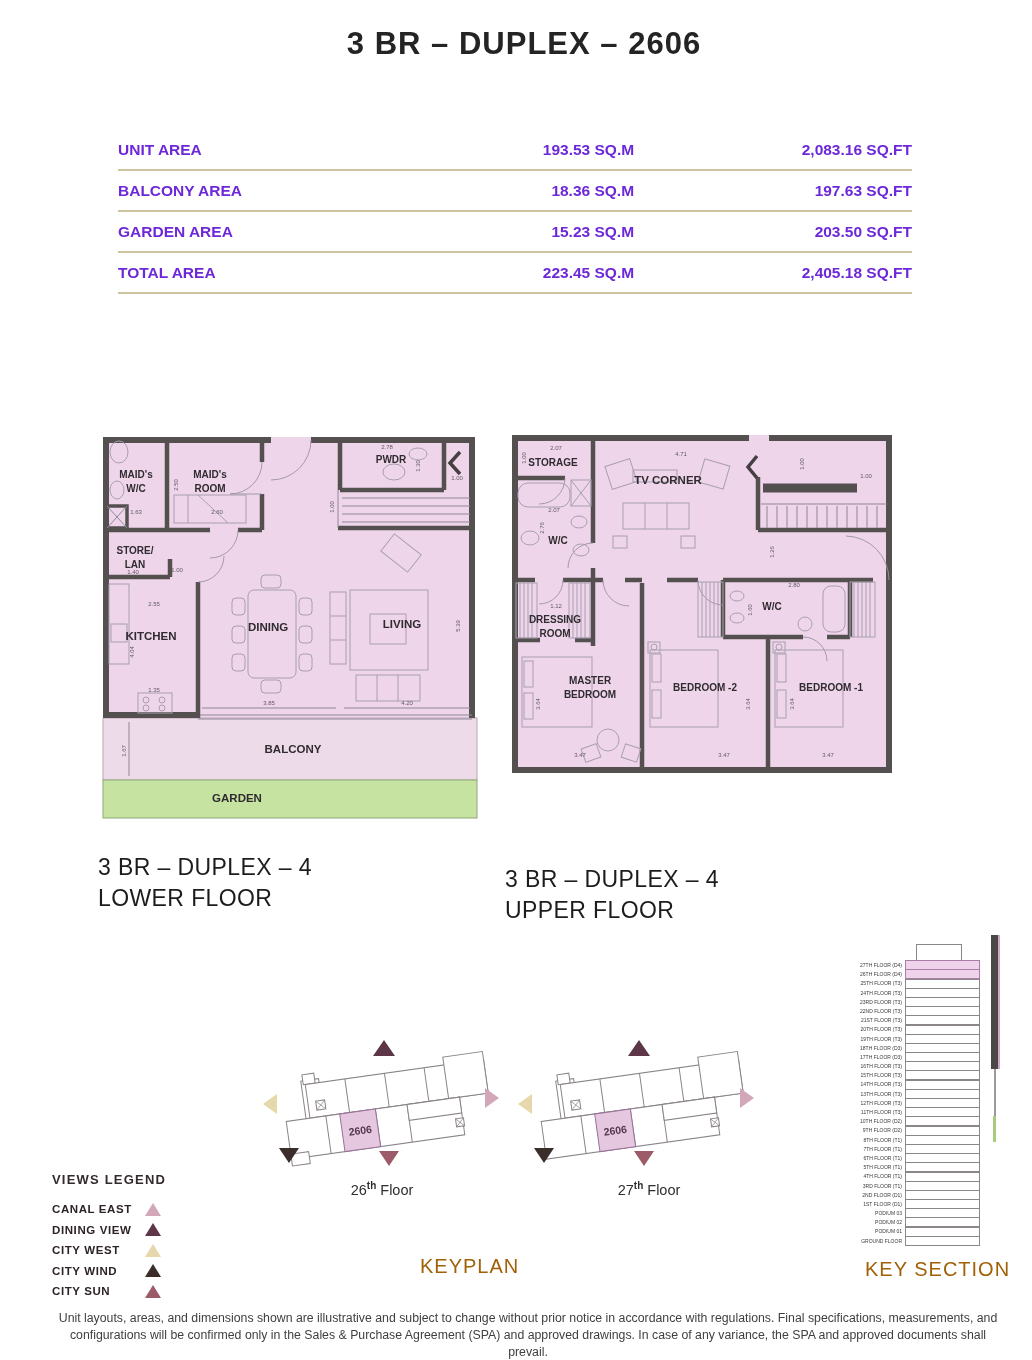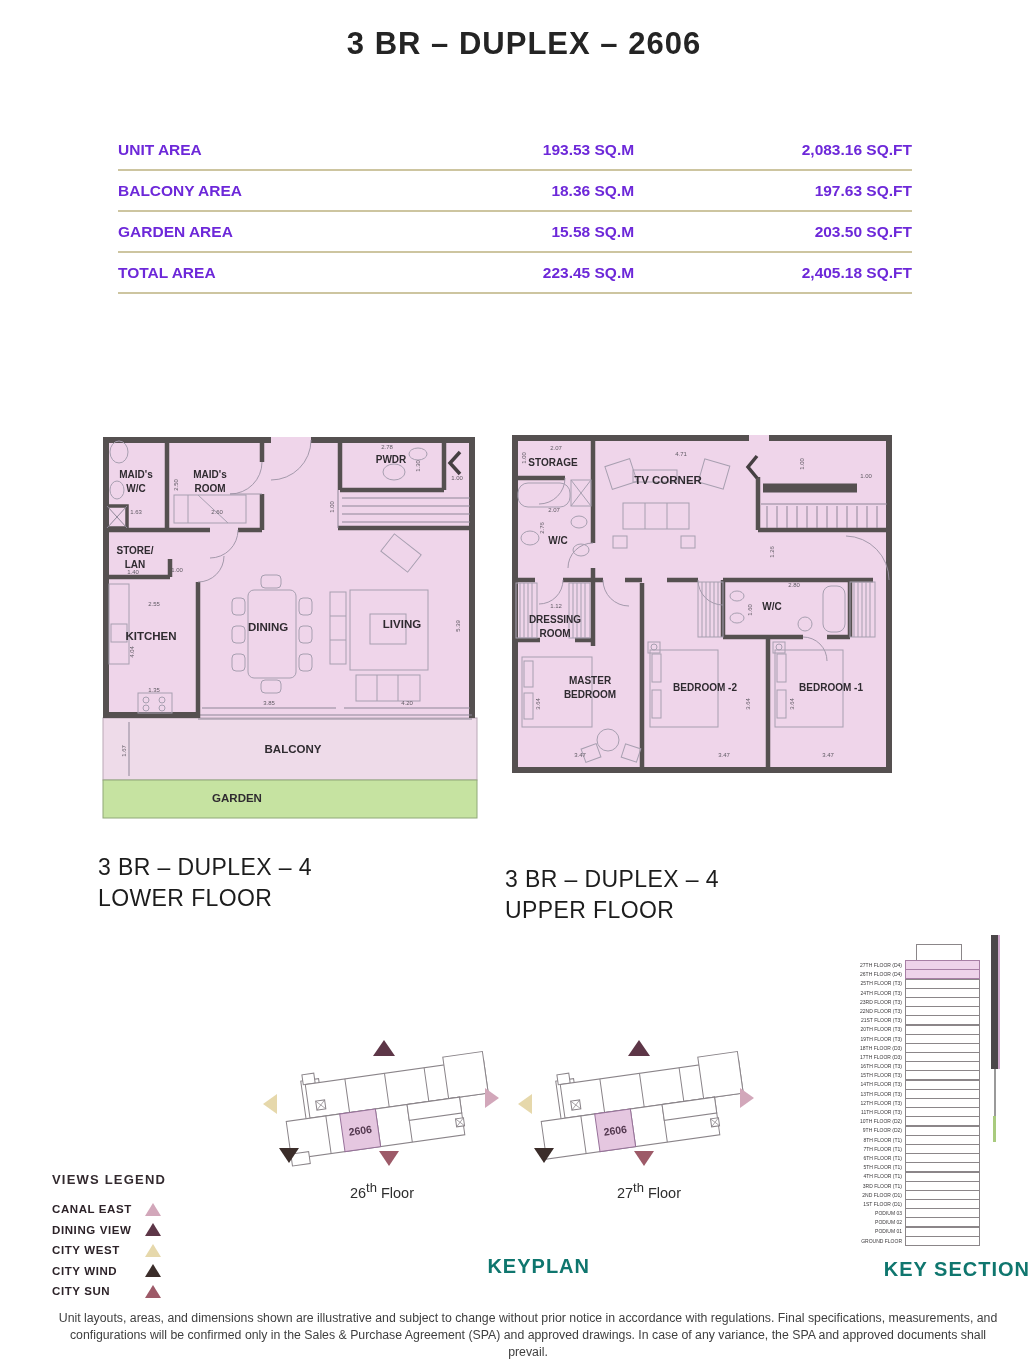--- a/index.html
+++ b/index.html
@@ -16,23 +16,23 @@
   .area-row{display:grid;grid-template-columns:38% 27% 35%;align-items:center;
             height:39px;border-bottom:2px solid #cdc5a0;font-size:15.5px;font-weight:700;color:#6d28d9;}
   .area-row .c2{text-align:right;}
   .area-row .c3{text-align:right;}
 
   
   .plan-caption{font-size:23px;font-weight:500;color:#1c1c1c;line-height:31px;letter-spacing:.4px;}
 
   
   .floor-caption{text-align:center;font-size:14.5px;color:#2e2e2e;}
-  .floor-caption sup{font-size:13px;}
-
-  .section-label{font-size:20px;font-weight:700;color:#0f766e;letter-spacing:1px;text-align:right;}
+  .floor-caption sup{font-size:10px;font-weight:bold;}
+
+  .section-label{font-size:20px;font-weight:400;color:#a16207;letter-spacing:1px;text-align:left;}
 
   
   .legend{left:52px;top:1172px;width:190px;}
   .legend-heading{font-size:13px;font-weight:700;letter-spacing:1.2px;color:#332a2f;margin-bottom:12px;}
   .legend-item{display:flex;align-items:center;height:20.5px;}
   .legend-item .lbl{width:88px;font-size:11.5px;font-weight:700;letter-spacing:.6px;color:#2d2329;}
   .legend-item svg{margin-left:4px;}
 
   
   .keysection{left:845px;top:944px;width:135px;}
@@ -71,21 +71,21 @@
       <span class="c2">193.53 SQ.M</span>
       <span class="c3">2,083.16 SQ.FT</span>
     </div>
     <div class="area-row">
       <span class="c1">BALCONY AREA</span>
       <span class="c2">18.36 SQ.M</span>
       <span class="c3">197.63 SQ.FT</span>
     </div>
     <div class="area-row">
       <span class="c1">GARDEN AREA</span>
-      <span class="c2">15.58 SQ.M</span>
+      <span class="c2">15.23 SQ.M</span>
       <span class="c3">203.50 SQ.FT</span>
     </div>
     <div class="area-row">
       <span class="c1">TOTAL AREA</span>
       <span class="c2">223.45 SQ.M</span>
       <span class="c3">2,405.18 SQ.FT</span>
     </div>
   </div>
 
   <svg class="abs" style="left:98px;top:432px;" width="385" height="390" viewBox="0 0 385 390">

